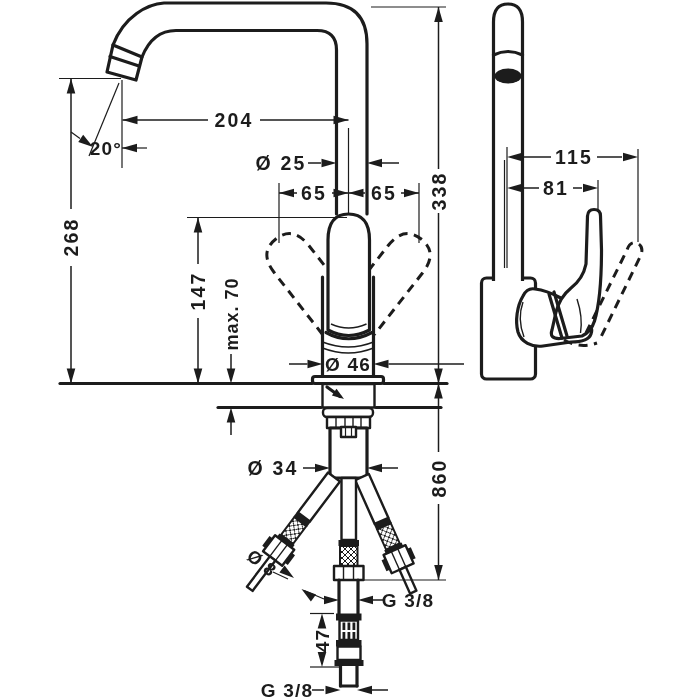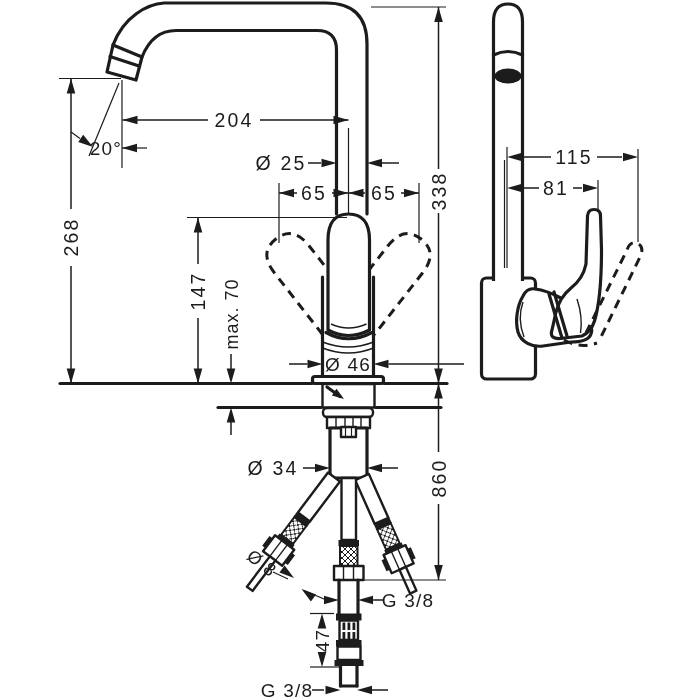--- a/index.html
+++ b/index.html
@@ -1,16 +1,16 @@
 <!DOCTYPE html>
 <html><head>
 <meta charset="utf-8">
 <style>
   html,body{margin:0;padding:0;background:#ffffff;}
-  .stage{width:700px;height:700px;background:#ffffff;position:relative;overflow:hidden;}
+  .stage{width:700px;height:700px;background:#ffffff;position:relative;overflow:hidden;font-weight:bold;}
   svg{display:block;}
   .t{font-family:"Liberation Sans","DejaVu Sans",sans-serif;font-size:19.5px;letter-spacing:2.2px;fill:#1c1c1c;}
   .tm{font-family:"Liberation Sans","DejaVu Sans",sans-serif;font-size:19px;letter-spacing:1.2px;fill:#1c1c1c;}
   .ts{font-family:"Liberation Sans","DejaVu Sans",sans-serif;font-size:18px;letter-spacing:1px;fill:#1c1c1c;}
   .ln{stroke:#1c1c1c;stroke-width:1.5;fill:none;}
   .xln{stroke:#1c1c1c;stroke-width:1.2;fill:none;}
   .obj{stroke:#1c1c1c;stroke-width:3.2;fill:none;stroke-linejoin:round;stroke-linecap:round;}
   .objf{stroke:#1c1c1c;stroke-width:3.2;fill:#ffffff;stroke-linejoin:round;}
   .obj2{stroke:#1c1c1c;stroke-width:2.4;fill:#ffffff;stroke-linejoin:round;}
   .thin{stroke:#1c1c1c;stroke-width:1.4;fill:none;}

